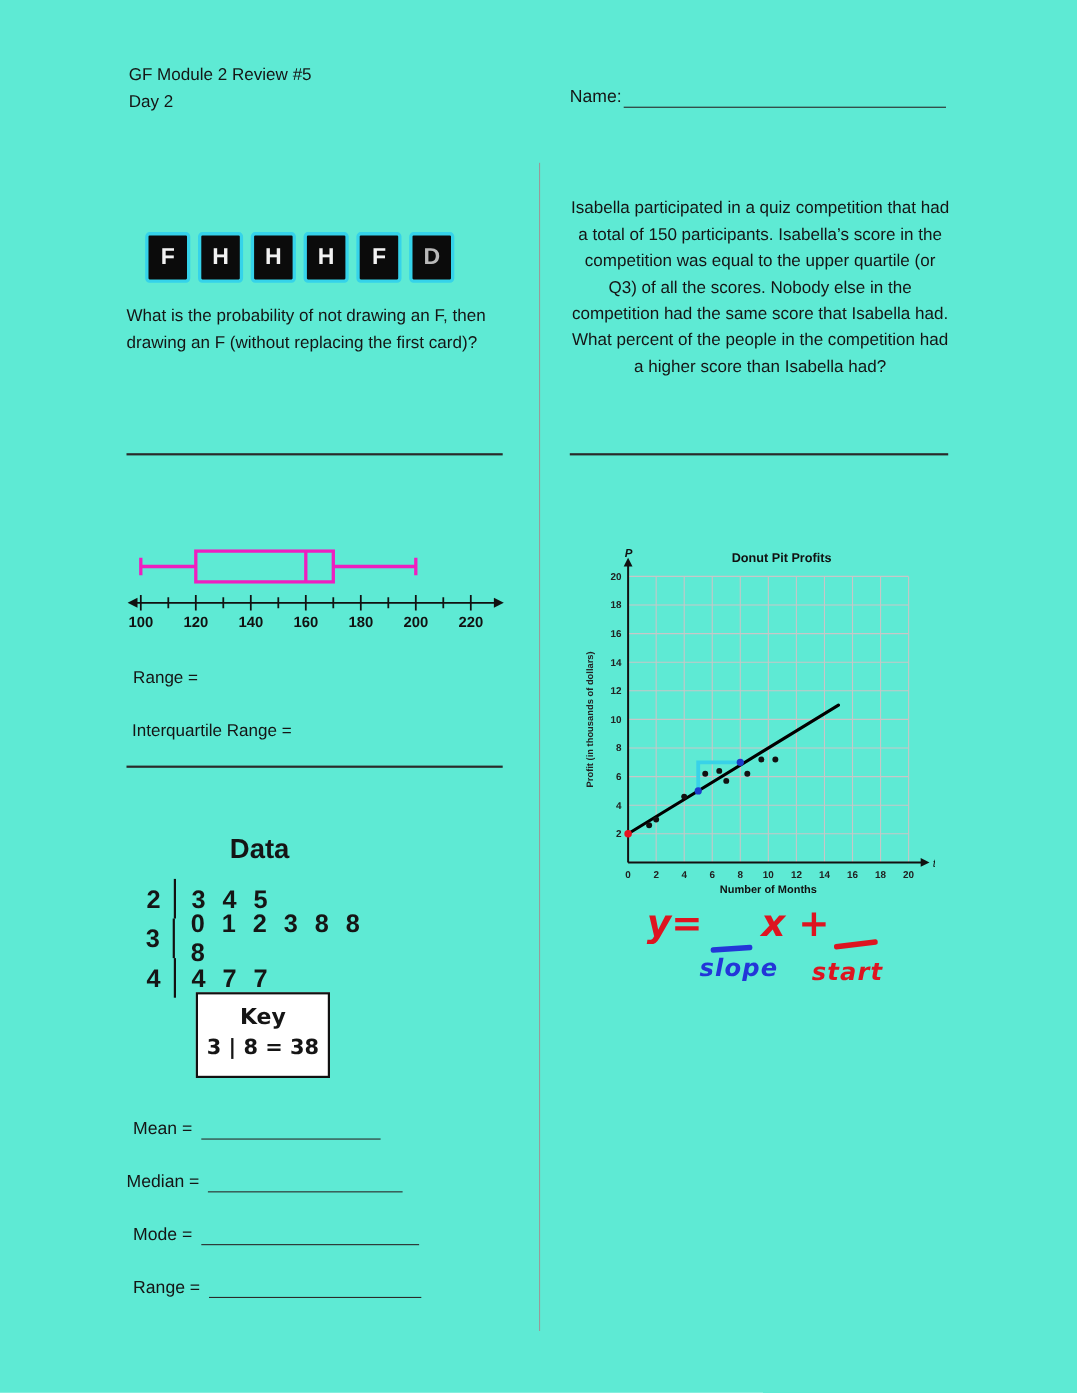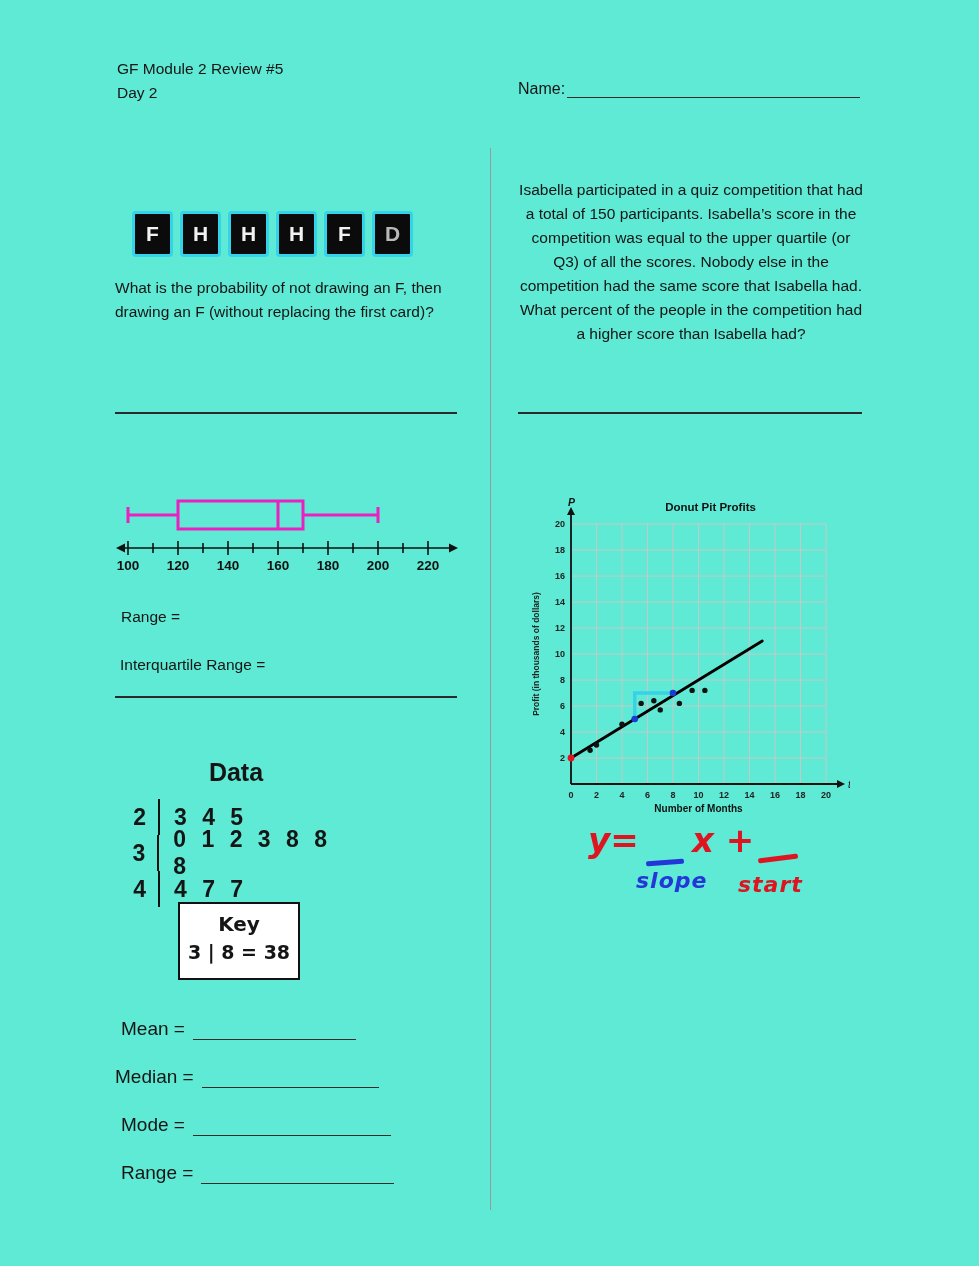--- a/index.html
+++ b/index.html
@@ -20,21 +20,21 @@
   .boxplot{position:absolute;left:114px;top:492px;}
   .stemleaf{position:absolute;left:128px;top:746px;width:220px;font-family:Liberation Sans, sans-serif;margin-top:12px;}
   .sl-title{font-size:25px;font-weight:bold;text-align:center;width:216px;margin-bottom:12px;}
   .sl-row{display:flex;font-size:23px;font-weight:600;height:36px;align-items:center;}
   .sl-stem{width:30px;text-align:right;padding-right:12px;}
   .sl-leaves{border-left:2.5px solid #111;padding-left:14px;word-spacing:9px;height:36px;display:flex;align-items:center;}
   .keybox{position:absolute;left:178px;top:902px;width:122px;height:78px;border:2px solid #111;
           text-align:center;font-family:"DejaVu Sans",sans-serif;background:#fff;}
   .key-title{font-size:20px;font-weight:bold;margin-top:8px;}
   .key-text{font-size:19px;font-weight:600;margin-top:5px;}
-  .stat-row{position:absolute;display:flex;align-items:flex-end;gap:8px;font-size:19px;}
+  .stat-row{position:absolute;display:flex;align-items:flex-end;gap:8px;font-size:16px;}
   .uline{display:inline-block;border-bottom:1.6px solid #2a2a2a;height:15px;}
   .scatter{position:absolute;left:528px;top:496px;}
   .handwriting{position:absolute;left:588px;top:820px;width:280px;height:100px;
                font-family:"DejaVu Sans",sans-serif;font-style:italic;font-weight:bold;}
   .hw{position:absolute;white-space:nowrap;}
   .hw.big{font-size:34px;}
   .hw.med{font-size:22px;letter-spacing:1px;}
   .hw-blank{position:absolute;height:4.5px;border-radius:2px;}
 </style>
 </head>

